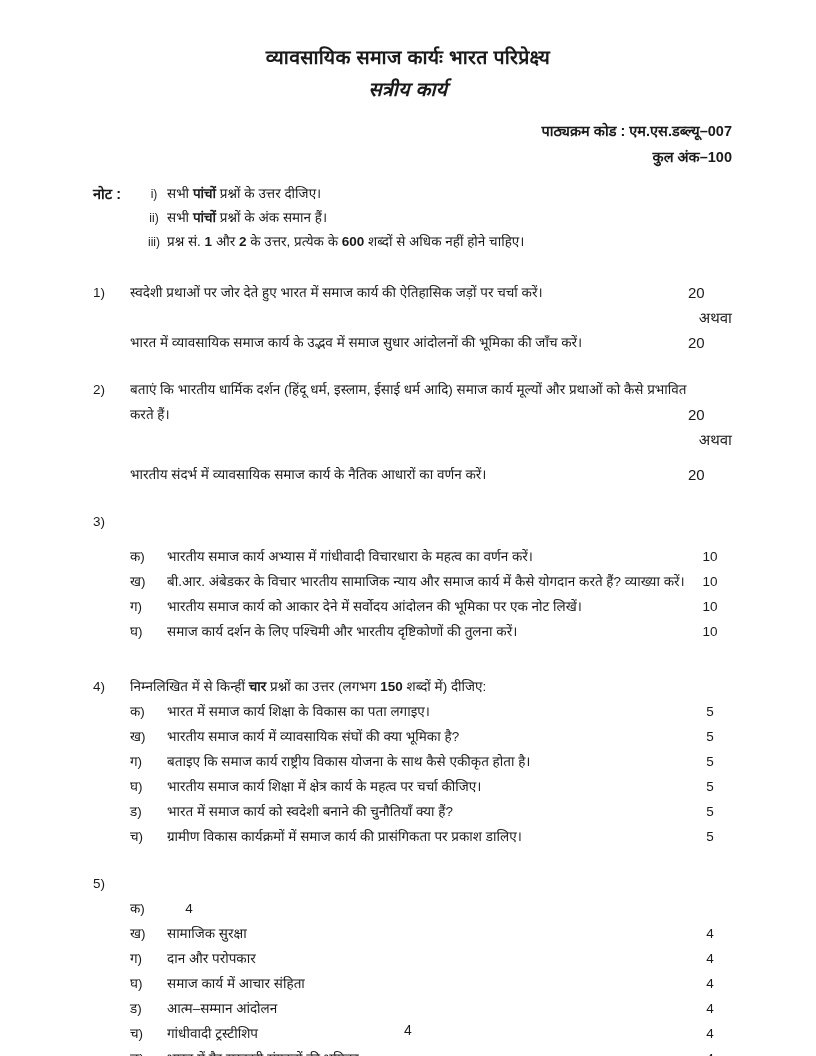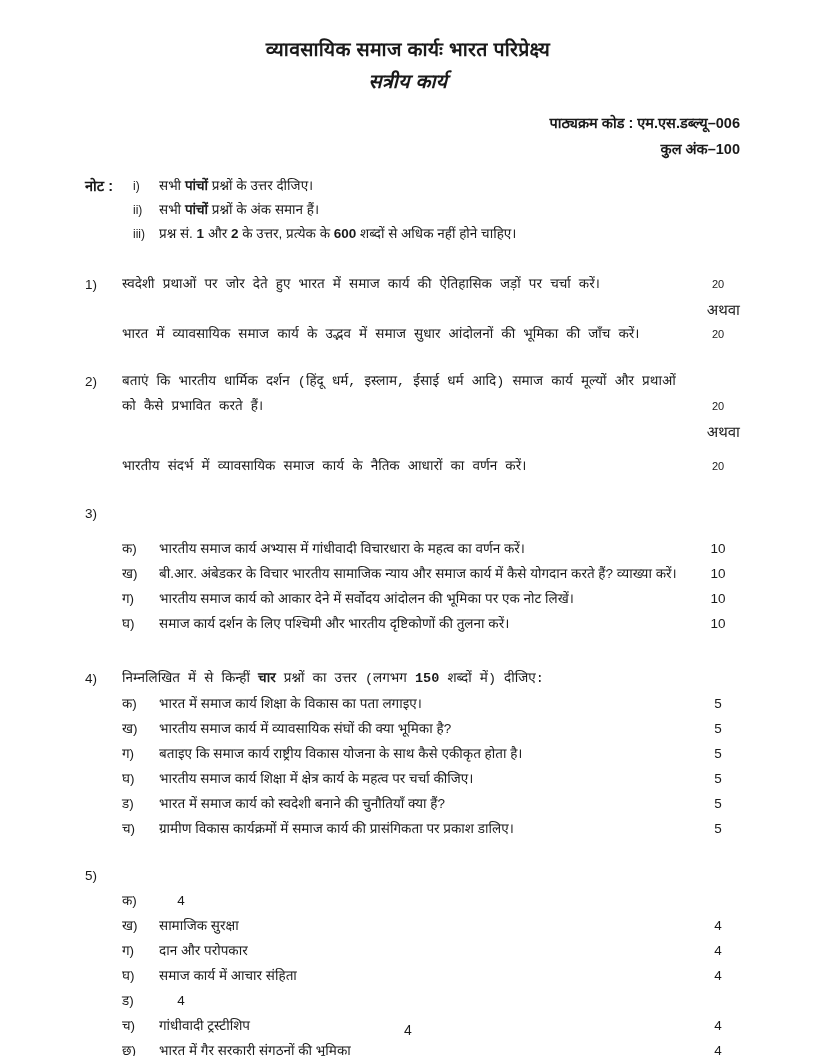--- a/index.html
+++ b/index.html
@@ -15,21 +15,21 @@
     color: #1a1a1a;
     -webkit-font-smoothing: antialiased;
   }
 
   .page {
     position: absolute;
     left: 0; top: 0;
     width: 816px;
     height: 1056px;
     box-sizing: border-box;
-    padding: 0;
+    padding: 8px;
     overflow: hidden;
   }
 
   
   .doc-header {
     text-align: center;
     padding-top: 34px;
   }
   .title-line-1,
   .title-line-2 {
@@ -51,20 +51,21 @@
     font-weight: 700;
     font-size: 14.5px;
     line-height: 26px;
   }
 
   
   .note-block {
     margin-top: 12px;
     padding-left: 85px;
     position: relative;
+    text-align: center;
   }
   .note-label {
     position: absolute;
     left: 85px;
     top: 0;
     font-weight: 700;
     font-size: 14.5px;
     line-height: 24px;
     white-space: nowrap;
   }
@@ -107,28 +108,27 @@
     width: 37px;
     font-size: 13.5px;
   }
   .q-body {
     flex: 1 1 auto;
     min-width: 0;
   }
   .q-text {
     font-size: 13.5px;
     line-height: 25px;
-    font-family: Liberation Mono, monospace;
   }
   .q-text b { font-weight: 700; }
   .q-marks {
     flex: 0 0 44px;
     width: 44px;
-    text-align: center;
-    font-size: 11px;
+    text-align: left;
+    font-size: 15px;
     line-height: 25px;
   }
 
   
   .athwa {
     text-align: right;
     padding-left: 182px;
     font-size: 15px;
     line-height: 25px;
   }
@@ -184,21 +184,21 @@
 <body>
 
 <div class="page">
 
   <div class="doc-header">
     <div class="title-line-1">व्यावसायिक समाज कार्यः भारत परिप्रेक्ष्य</div>
     <div class="title-line-2">सत्रीय कार्य</div>
   </div>
 
   <div class="meta-block">
-    <div>पाठ्यक्रम कोड : एम.एस.डब्ल्यू–006</div>
+    <div>पाठ्यक्रम कोड : एम.एस.डब्ल्यू–007</div>
     <div>कुल अंक–100</div>
   </div>
 
   <div class="note-block">
     <div class="note-label">नोट :</div>
     <div class="note-items">
 
       <div class="note-row">
         <span class="note-roman">i)</span>
         <span class="note-text"><span>सभी </span><b>पांचों</b><span> प्रश्नों के उत्तर दीजिए।</span></span>
@@ -363,20 +363,21 @@
       </div>
       <div class="sub-row">
         <span class="sub-gutter"></span>
         <span class="sub-label">घ)</span>
         <span class="sub-text">समाज कार्य में आचार संहिता</span>
         <span class="sub-marks">4</span>
       </div>
       <div class="sub-row">
         <span class="sub-gutter"></span>
         <span class="sub-label">ड)</span>
+        <span class="sub-text">आत्म–सम्मान आंदोलन</span>
         <span class="sub-marks">4</span>
       </div>
       <div class="sub-row">
         <span class="sub-gutter"></span>
         <span class="sub-label">च)</span>
         <span class="sub-text">गांधीवादी ट्रस्टीशिप</span>
         <span class="sub-marks">4</span>
       </div>
       <div class="sub-row">
         <span class="sub-gutter"></span>

